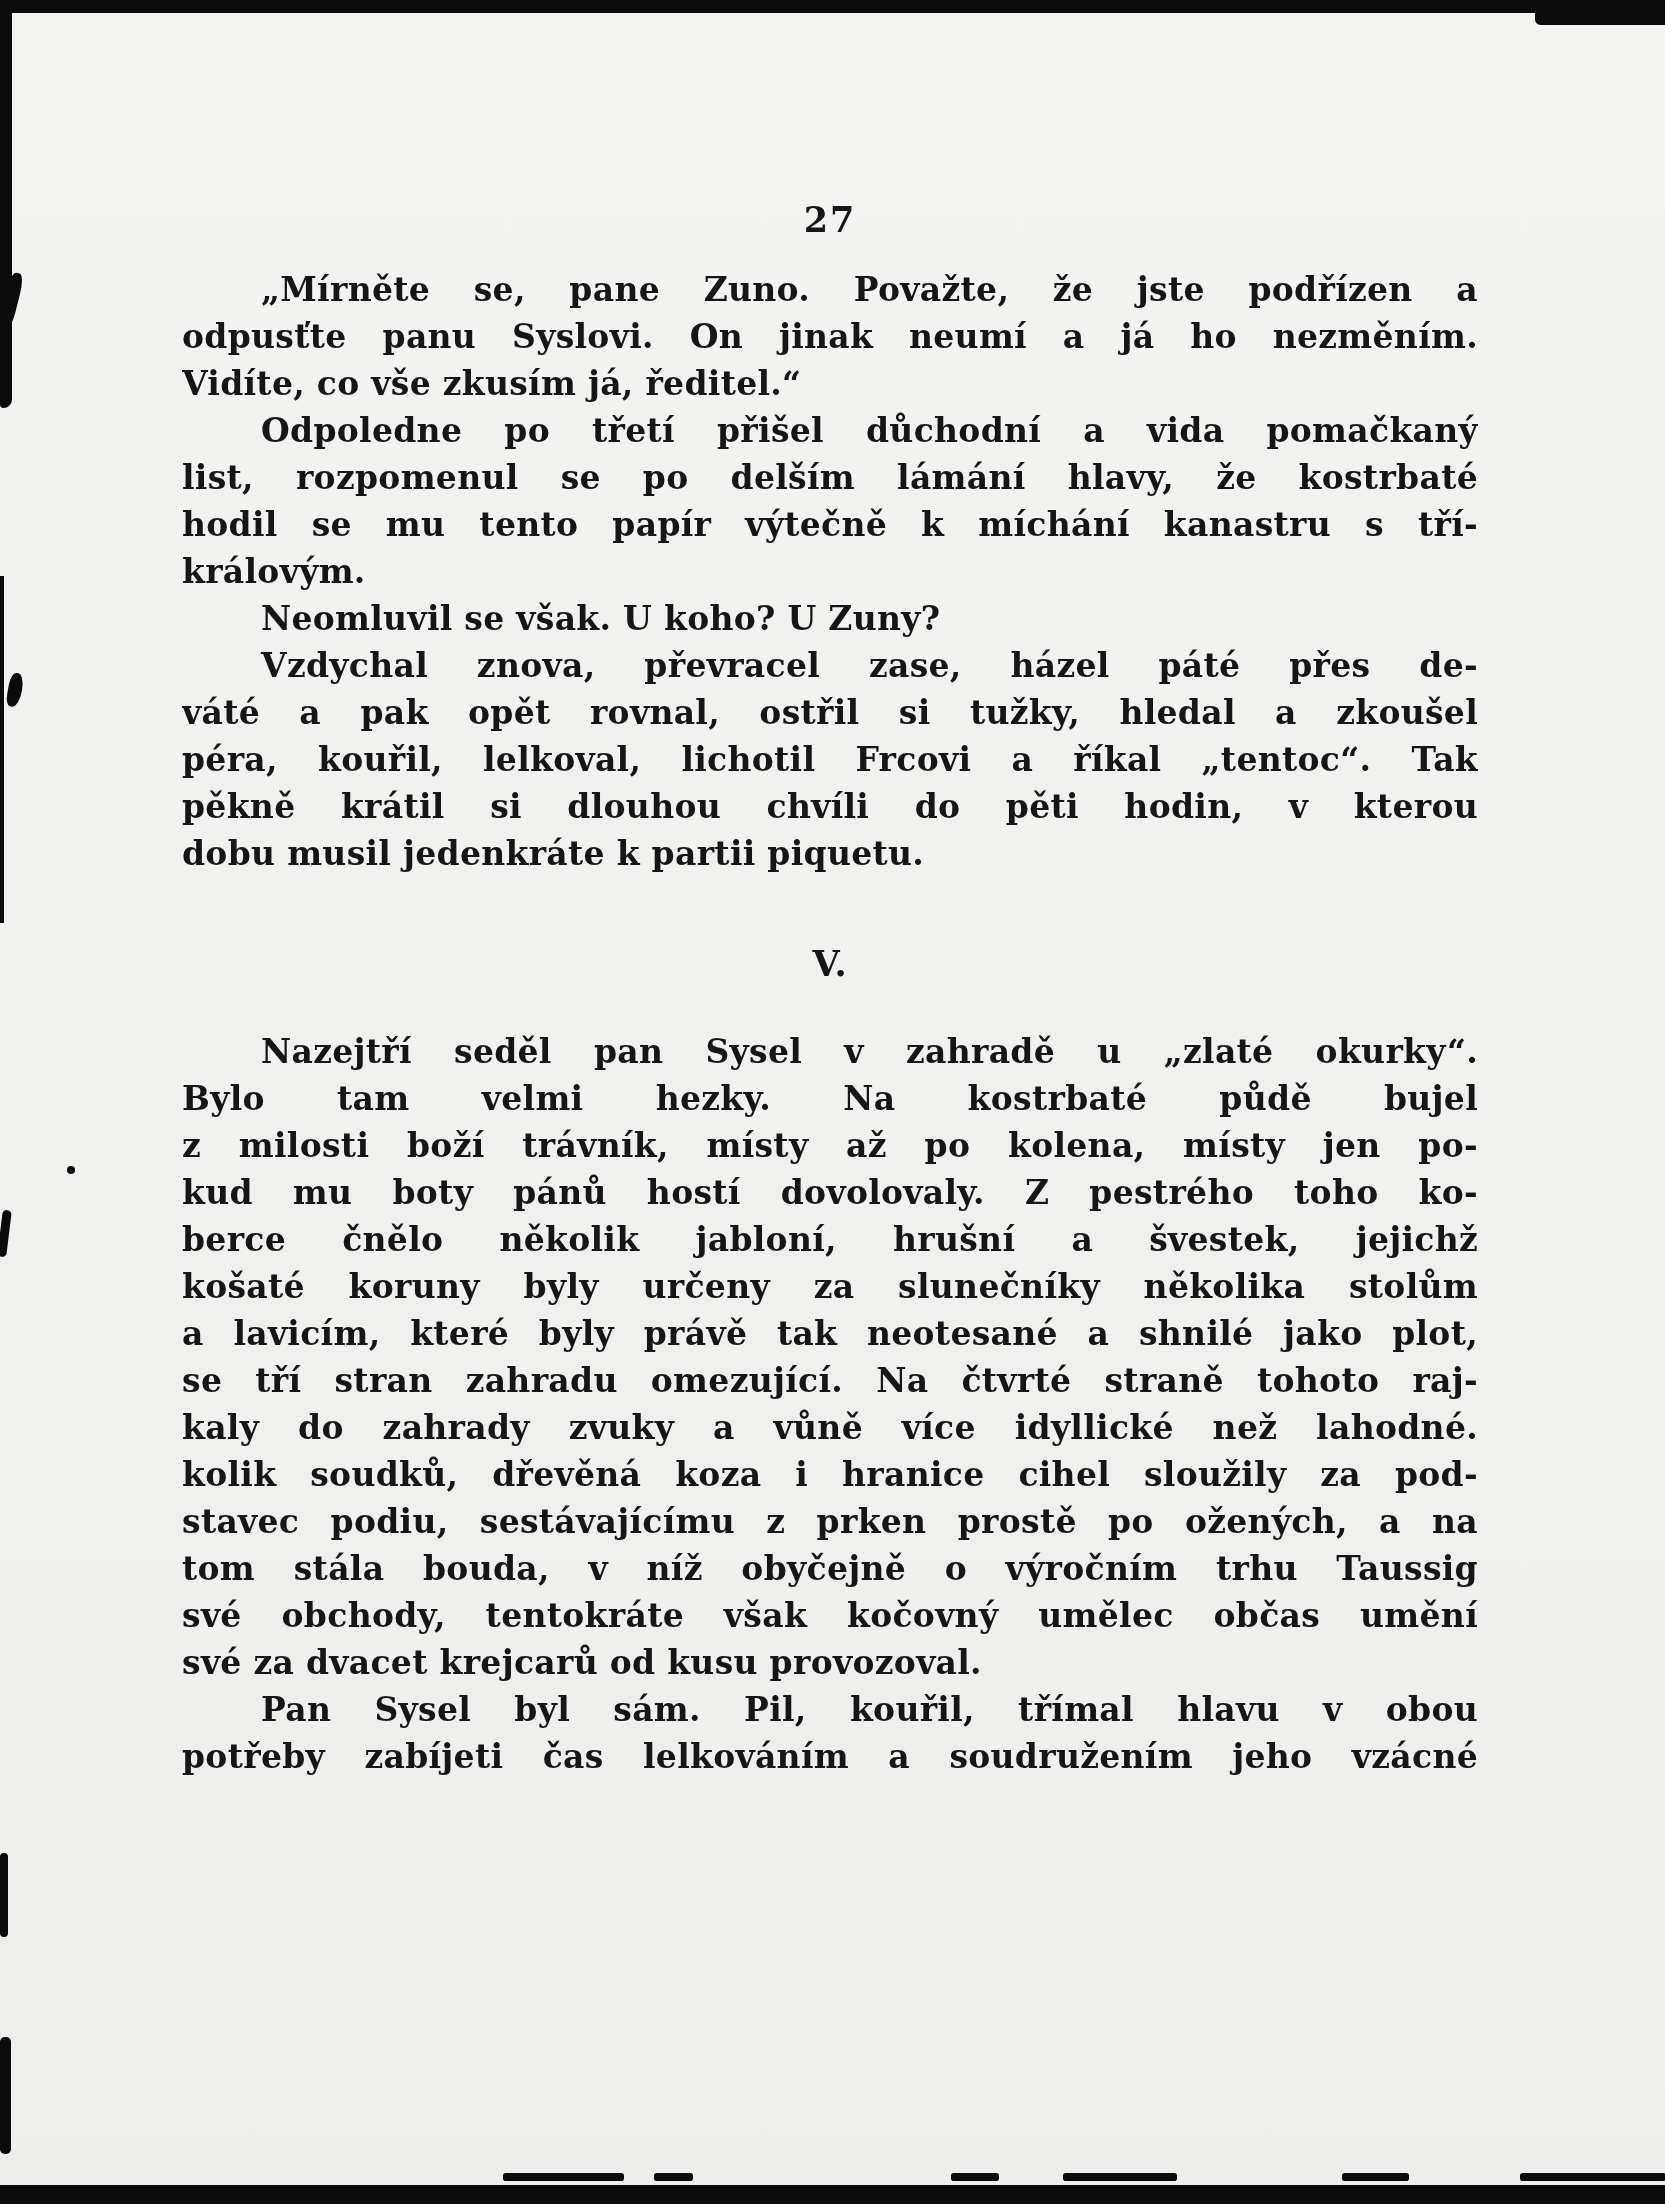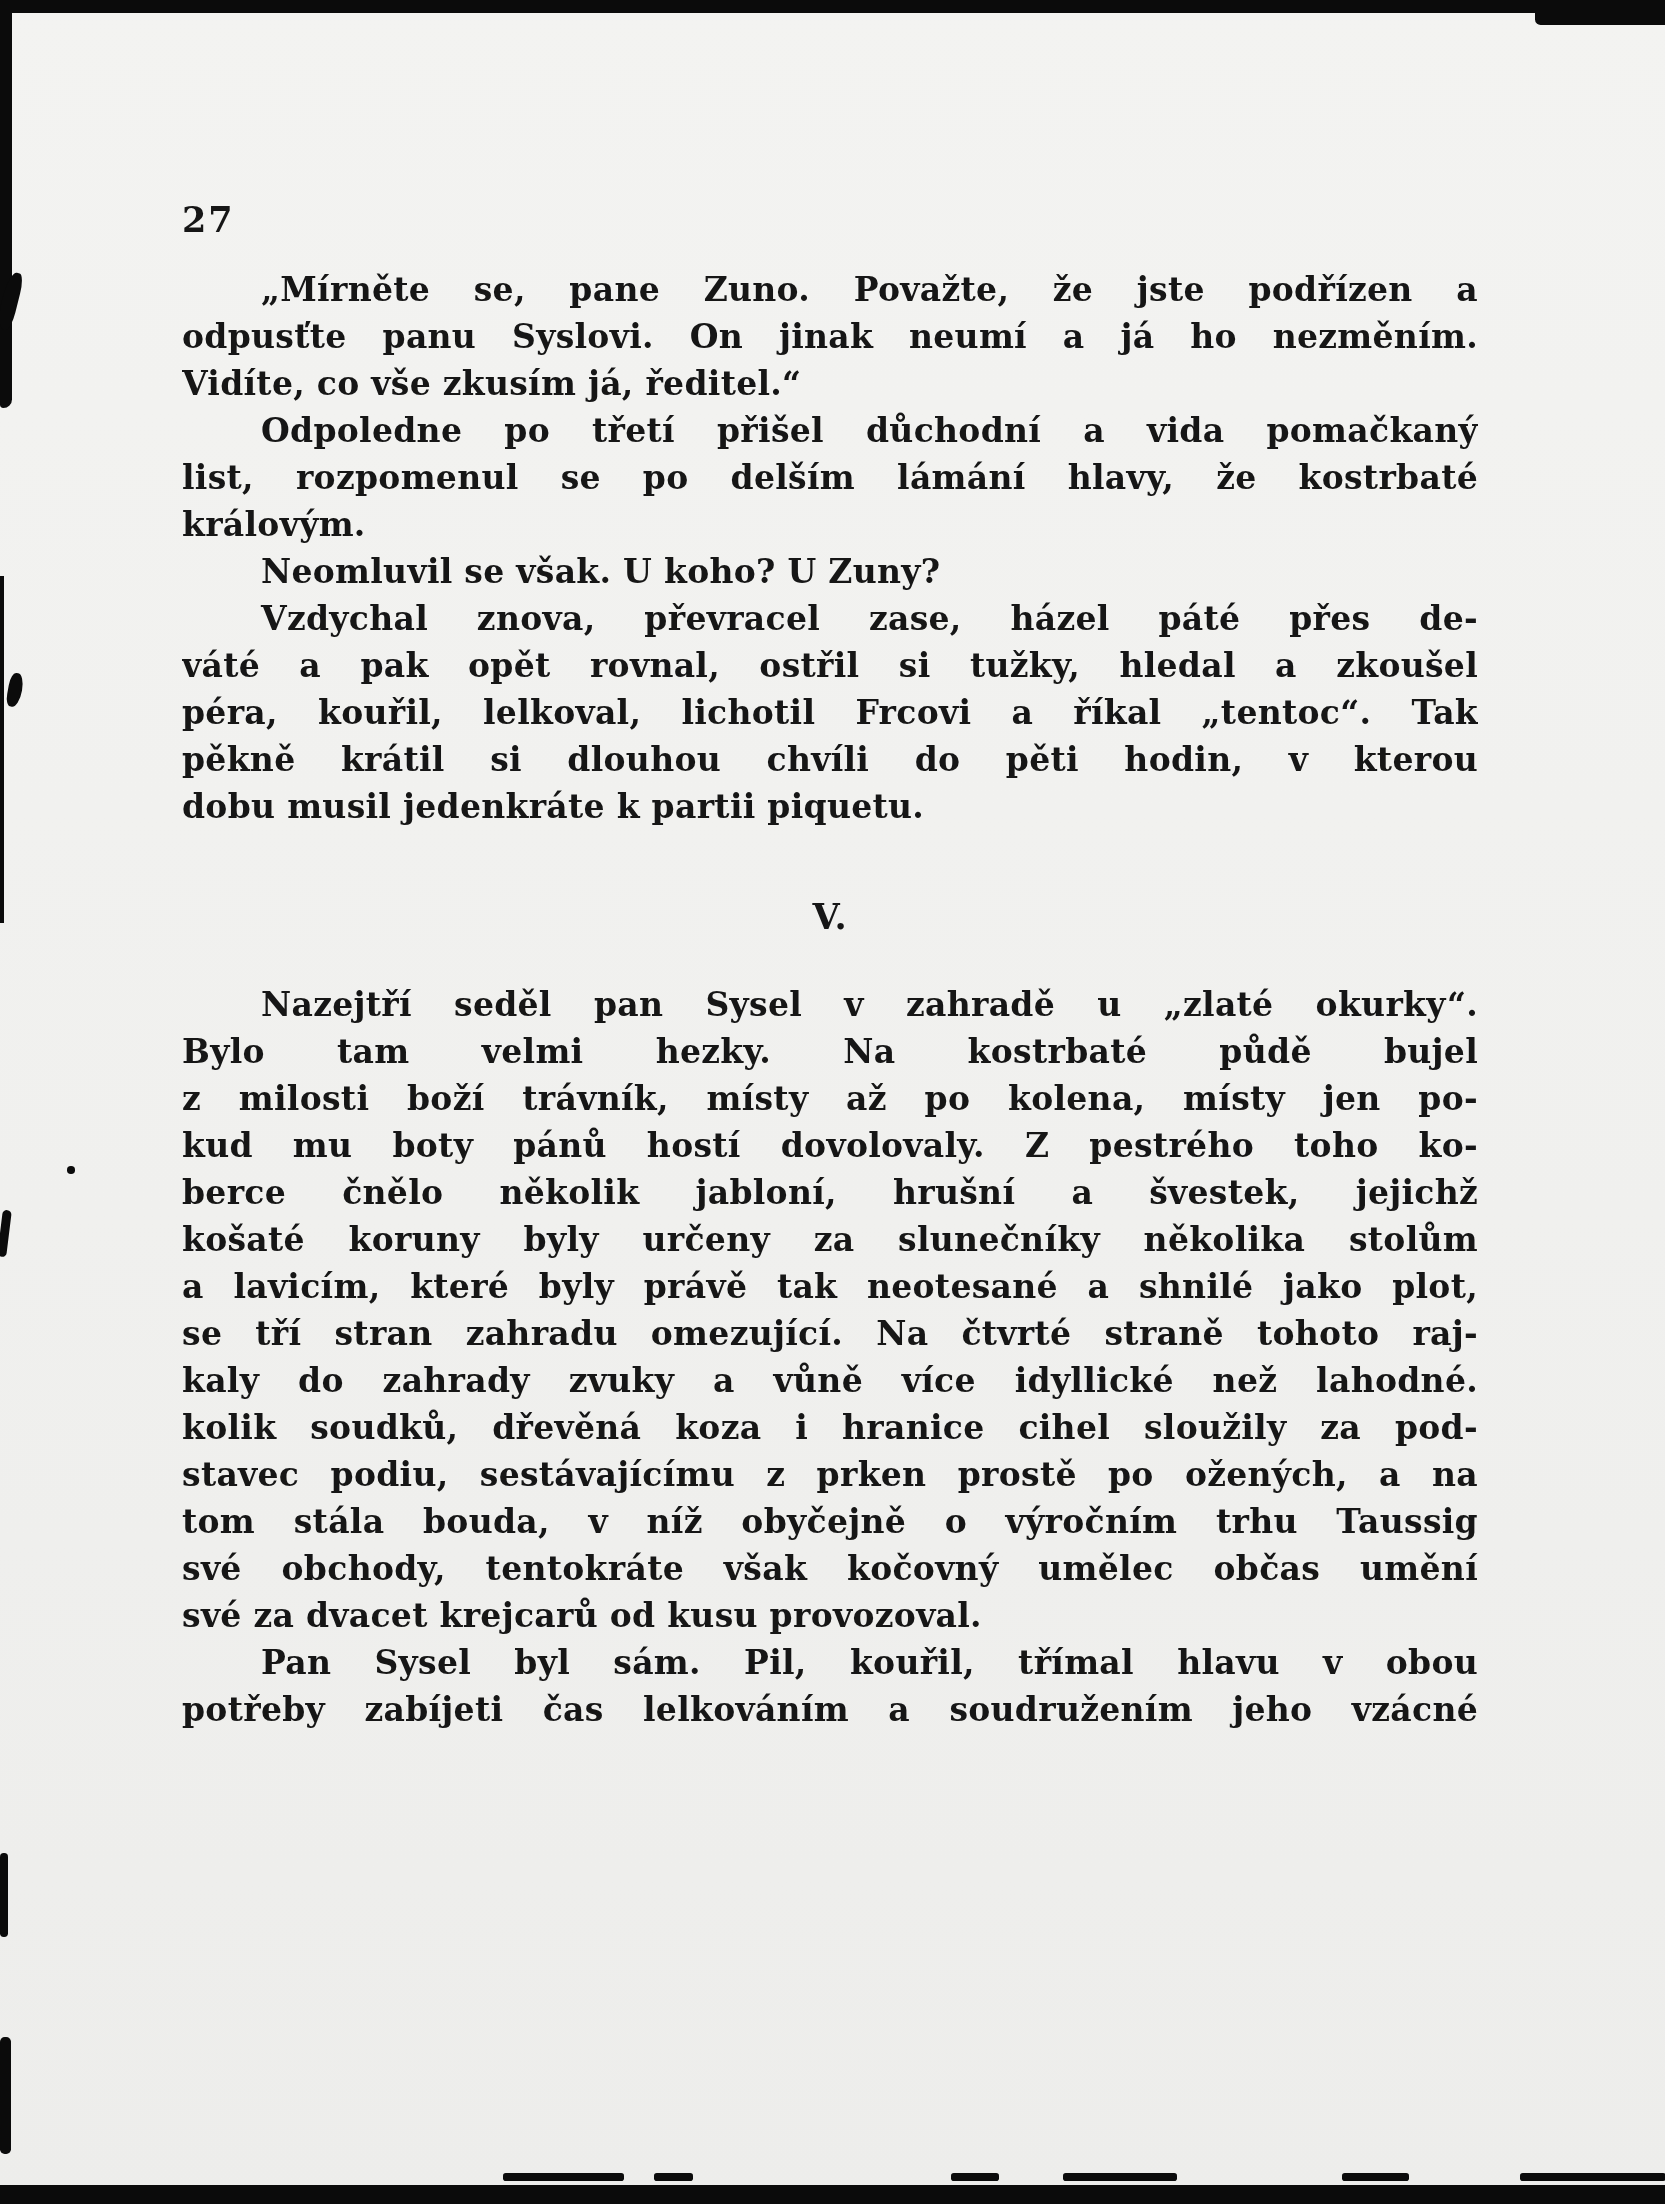--- a/index.html
+++ b/index.html
@@ -37,20 +37,21 @@
   .bd4 { left: 1063px; width: 114px; }
   .bd5 { left: 1342px; width: 67px;  }
   .bd6 { left: 1520px; width: 146px; }
 
   
   .page-number {
     position: absolute;
     left: 182px;
     top: 199px;
     width: 1296px;
+    text-align: center;
     font-size: 35px;
     font-weight: 700;
     letter-spacing: 1.9px;
   }
   .text-body {
     position: absolute;
     left: 182px;
     top: 266px;
     width: 1296px;
     font-size: 33px;
@@ -105,20 +106,21 @@
 
   <div class="text-body">
       <div class="paragraph">
         <div class="line indent">„Mírněte se, pane Zuno. Považte, že jste podřízen a</div>
         <div class="line">odpusťte panu Syslovi. On jinak neumí a já ho nezměním.</div>
         <div class="line last">Vidíte, co vše zkusím já, ředitel.“</div>
       </div>
       <div class="paragraph">
         <div class="line indent">Odpoledne po třetí přišel důchodní a vida pomačkaný</div>
         <div class="line">list, rozpomenul se po delším lámání hlavy, že kostrbaté</div>
+        <div class="line">hodil se mu tento papír výtečně k míchání kanastru s tří-</div>
         <div class="line last">královým.</div>
       </div>
       <div class="paragraph">
         <div class="line last indent">Neomluvil se však. U koho? U Zuny?</div>
       </div>
       <div class="paragraph">
         <div class="line indent">Vzdychal znova, převracel zase, házel páté přes de-</div>
         <div class="line">váté a pak opět rovnal, ostřil si tužky, hledal a zkoušel</div>
         <div class="line">péra, kouřil, lelkoval, lichotil Frcovi a říkal „tentoc“. Tak</div>
         <div class="line">pěkně krátil si dlouhou chvíli do pěti hodin, v kterou</div>

